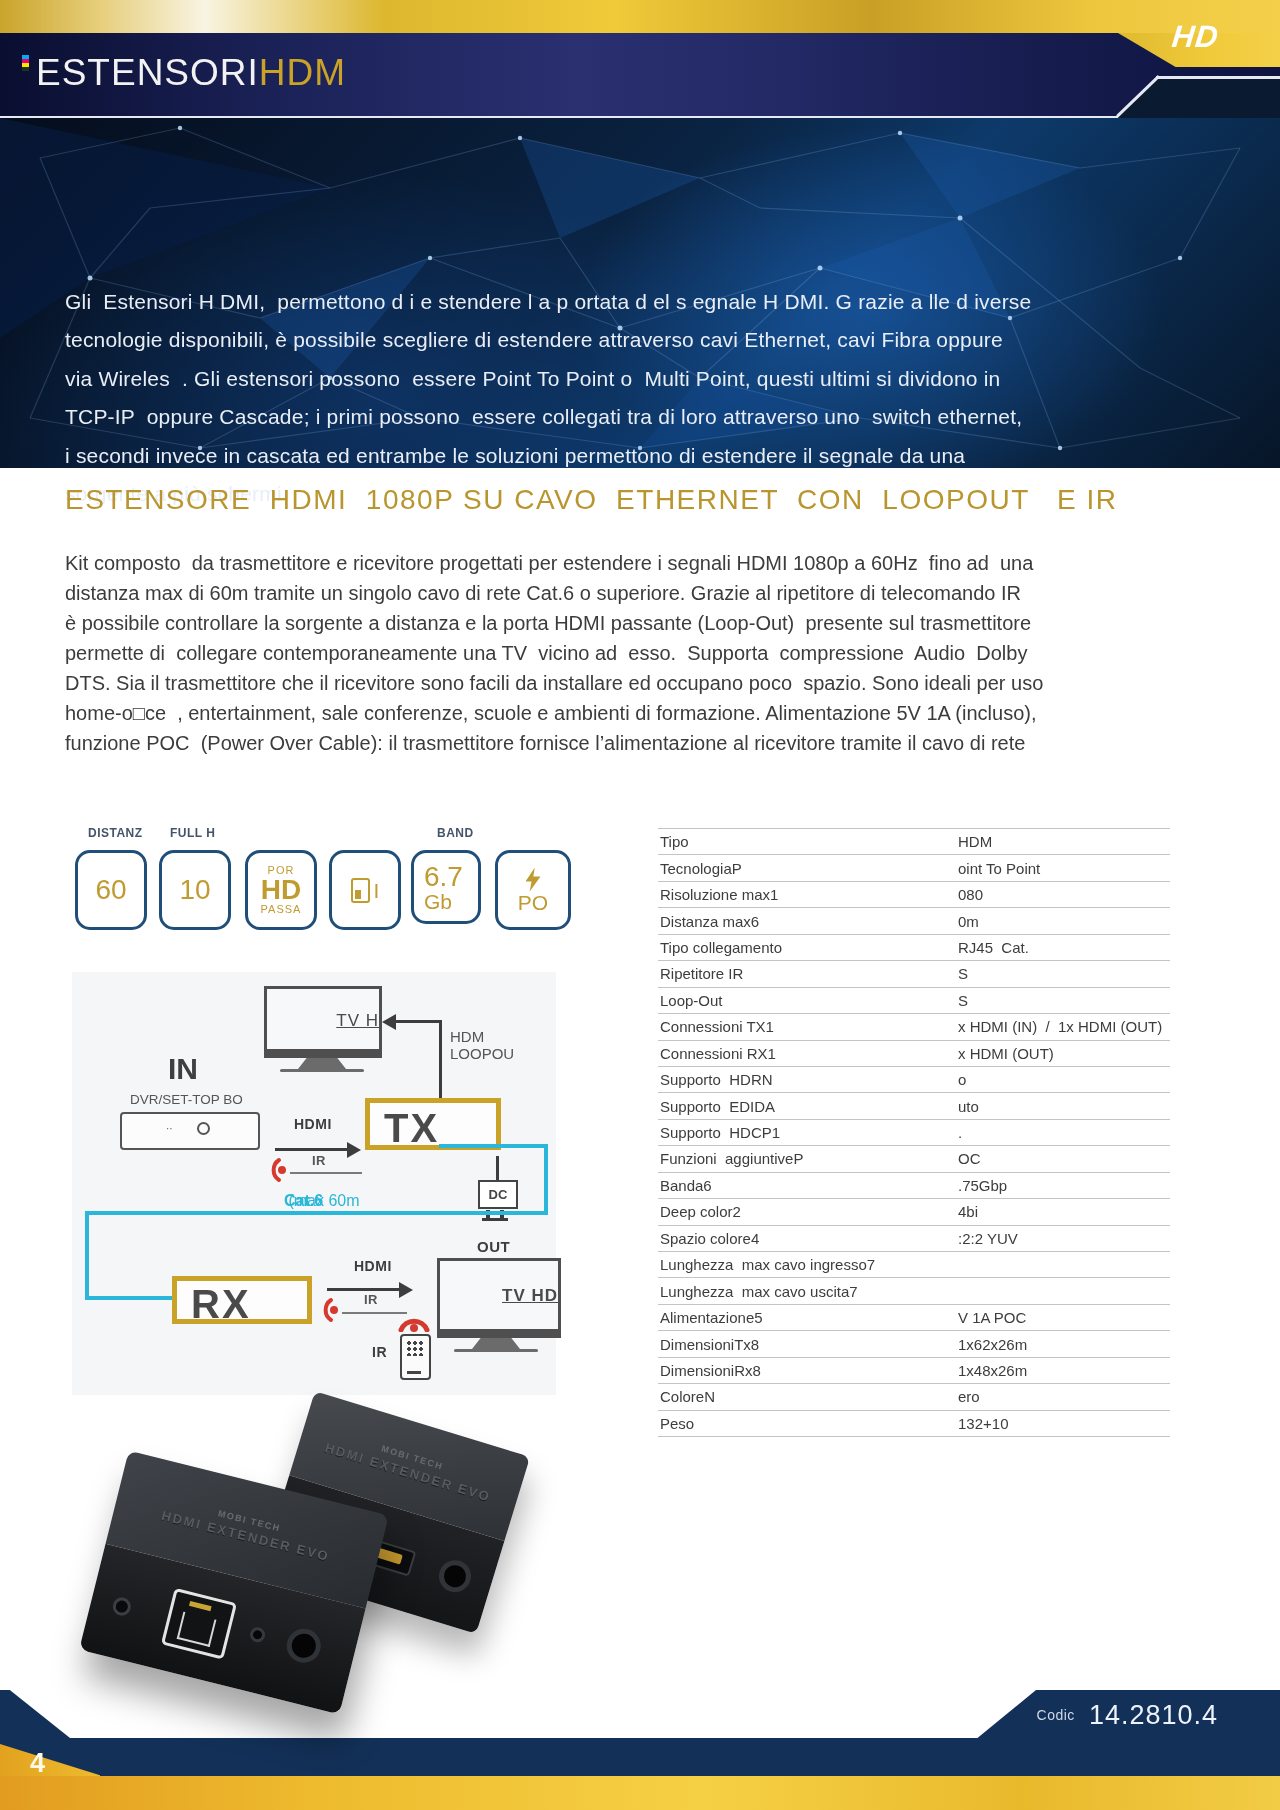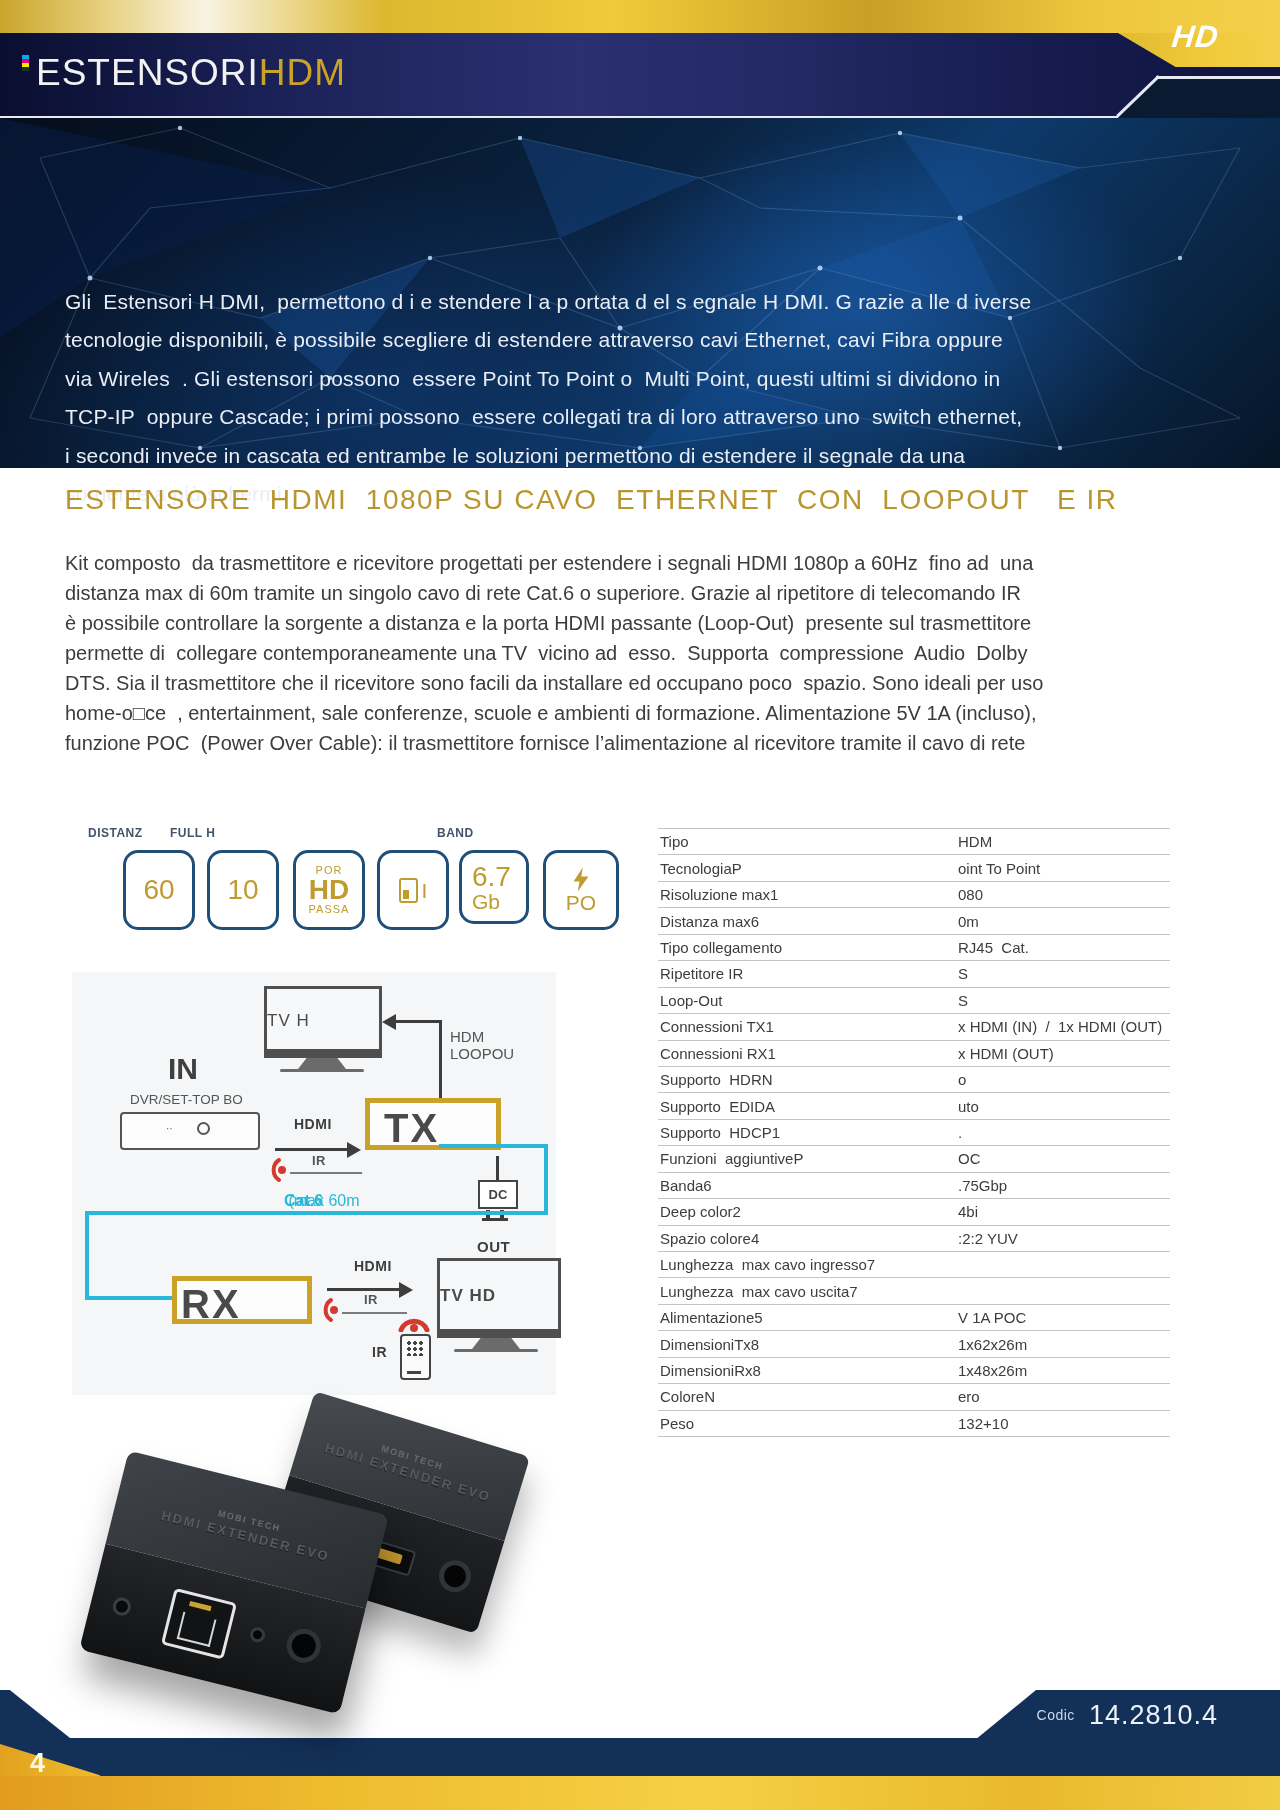--- a/index.html
+++ b/index.html
@@ -33,34 +33,34 @@
   #hero svg{position:absolute;left:0;top:0;}
   .iline{position:absolute;left:65px;font-size:21px;color:#e9eef6;white-space:pre;letter-spacing:.2px;}
 
   
   #prodtitle{left:65px;top:484px;font-size:28px;color:#b9952e;letter-spacing:1.5px;white-space:pre;}
   .bline{position:absolute;left:65px;font-size:20px;color:#3c3c3c;white-space:pre;}
 
   
   .blabel{position:absolute;font-size:12px;font-weight:bold;color:#44546a;letter-spacing:.5px;}
   .badge{position:absolute;top:850px;height:74px;border:3px solid #1f4e79;border-radius:15px;
-    background:#ffffff;color:#bf9b30;display:flex;flex-direction:column;align-items:center;justify-content:center;line-height:1;margin-left:48px;}
+    background:#ffffff;color:#bf9b30;display:flex;flex-direction:column;align-items:center;justify-content:center;line-height:1;}
   .badge .big{font-size:28px;}
   .badge .sm{font-size:11px;letter-spacing:1px;}
   .badge .md{font-size:21px;}
   .bolt{width:15px;height:24px;background:#bf9b30;clip-path:polygon(62% 0,0 58%,40% 58%,28% 100%,100% 38%,52% 38%);}
   .remoteicon{width:15px;height:21px;border:2.5px solid #bf9b30;border-radius:3px;position:relative;display:inline-block;}
   .remoteicon i{position:absolute;left:2px;bottom:2px;width:6px;height:9px;background:#bf9b30;}
 
   
   #diagram{left:72px;top:972px;width:484px;height:423px;background:#f5f6f7;}
   #diagram *{position:absolute;}
   .monitor{border:3px solid #4f4f4f;background:#f7f8f9;}
   .monitor .bezel{left:0;right:0;bottom:0;height:6px;background:#4f4f4f;}
-  .monitor .mlabel{left:0;right:0;top:34%;text-align:left;font-size:17px;color:#4a4a4a;letter-spacing:1px;}
+  .monitor .mlabel{left:0;right:0;top:34%;text-align:right;font-size:17px;color:#4a4a4a;letter-spacing:1px;text-decoration:underline;}
   .stand{clip-path:polygon(18% 0,82% 0,100% 100%,0 100%);background:#6b6b6b;}
   .standbase{background:#6b6b6b;border-radius:2px;}
   .dline{background:#3d3d3d;}
   .thinline{background:#7a7a7a;}
   .ah-r{width:0;height:0;border-top:8px solid transparent;border-bottom:8px solid transparent;border-left:14px solid #3d3d3d;}
   .ah-l{width:0;height:0;border-top:8px solid transparent;border-bottom:8px solid transparent;border-right:14px solid #3d3d3d;}
   .goldbox{border:5px solid #c9a227;background:#fdfdfd;color:#4a4a4a;font-size:40px;font-weight:800;letter-spacing:2px;}
   .cyan{background:#2ab7d9;}
   .dlabel{font-size:14px;font-weight:bold;color:#3d3d3d;letter-spacing:.5px;}
   .dsub{font-size:13.5px;color:#555;}
@@ -282,21 +282,21 @@
     <div style="left:212px;top:220px;font-size:16px;color:#2ab7d9;">
       <b>Cat.6</b>
         <span style="white-space:pre;text-align:right;"> (max 60m</span>
     </div>
     <div class="cyan" style="left:367px;top:172px;width:109px;height:4px;"></div>
     <div class="cyan" style="left:472px;top:172px;width:4px;height:71px;"></div>
     <div class="cyan" style="left:13px;top:239px;width:463px;height:4px;"></div>
     <div class="cyan" style="left:13px;top:239px;width:4px;height:89px;"></div>
     <div class="cyan" style="left:13px;top:324px;width:87px;height:4px;"></div>
 
-    <div class="goldbox" style="left:100px;top:304px;width:140px;height:48px;line-height:46px;padding-left:4px;box-sizing:border-box;">RX</div>
+    <div class="goldbox" style="left:100px;top:304px;width:140px;height:48px;line-height:46px;padding-left:14px;box-sizing:border-box;">RX</div>
 
     <div class="dlabel" style="left:282px;top:286px;">HDMI</div>
     <div class="dline" style="left:255px;top:316px;width:74px;height:3px;"></div>
     <div class="ah-r" style="left:327px;top:310px;"></div>
     <svg style="left:246px;top:324px;" width="22" height="28" viewBox="0 0 22 28">
       <path d="M13,4 A12,12 0 0 0 13,24" fill="none" stroke="#d43a2f" stroke-width="4" stroke-linecap="round"></path>
       <circle cx="16" cy="14" r="4" fill="#d43a2f"></circle>
     </svg>
     <div class="dlabel" style="left:292px;top:320px;font-size:13px;color:#555;">IR</div>
     <div class="thinline" style="left:270px;top:340px;width:65px;height:2px;"></div>

